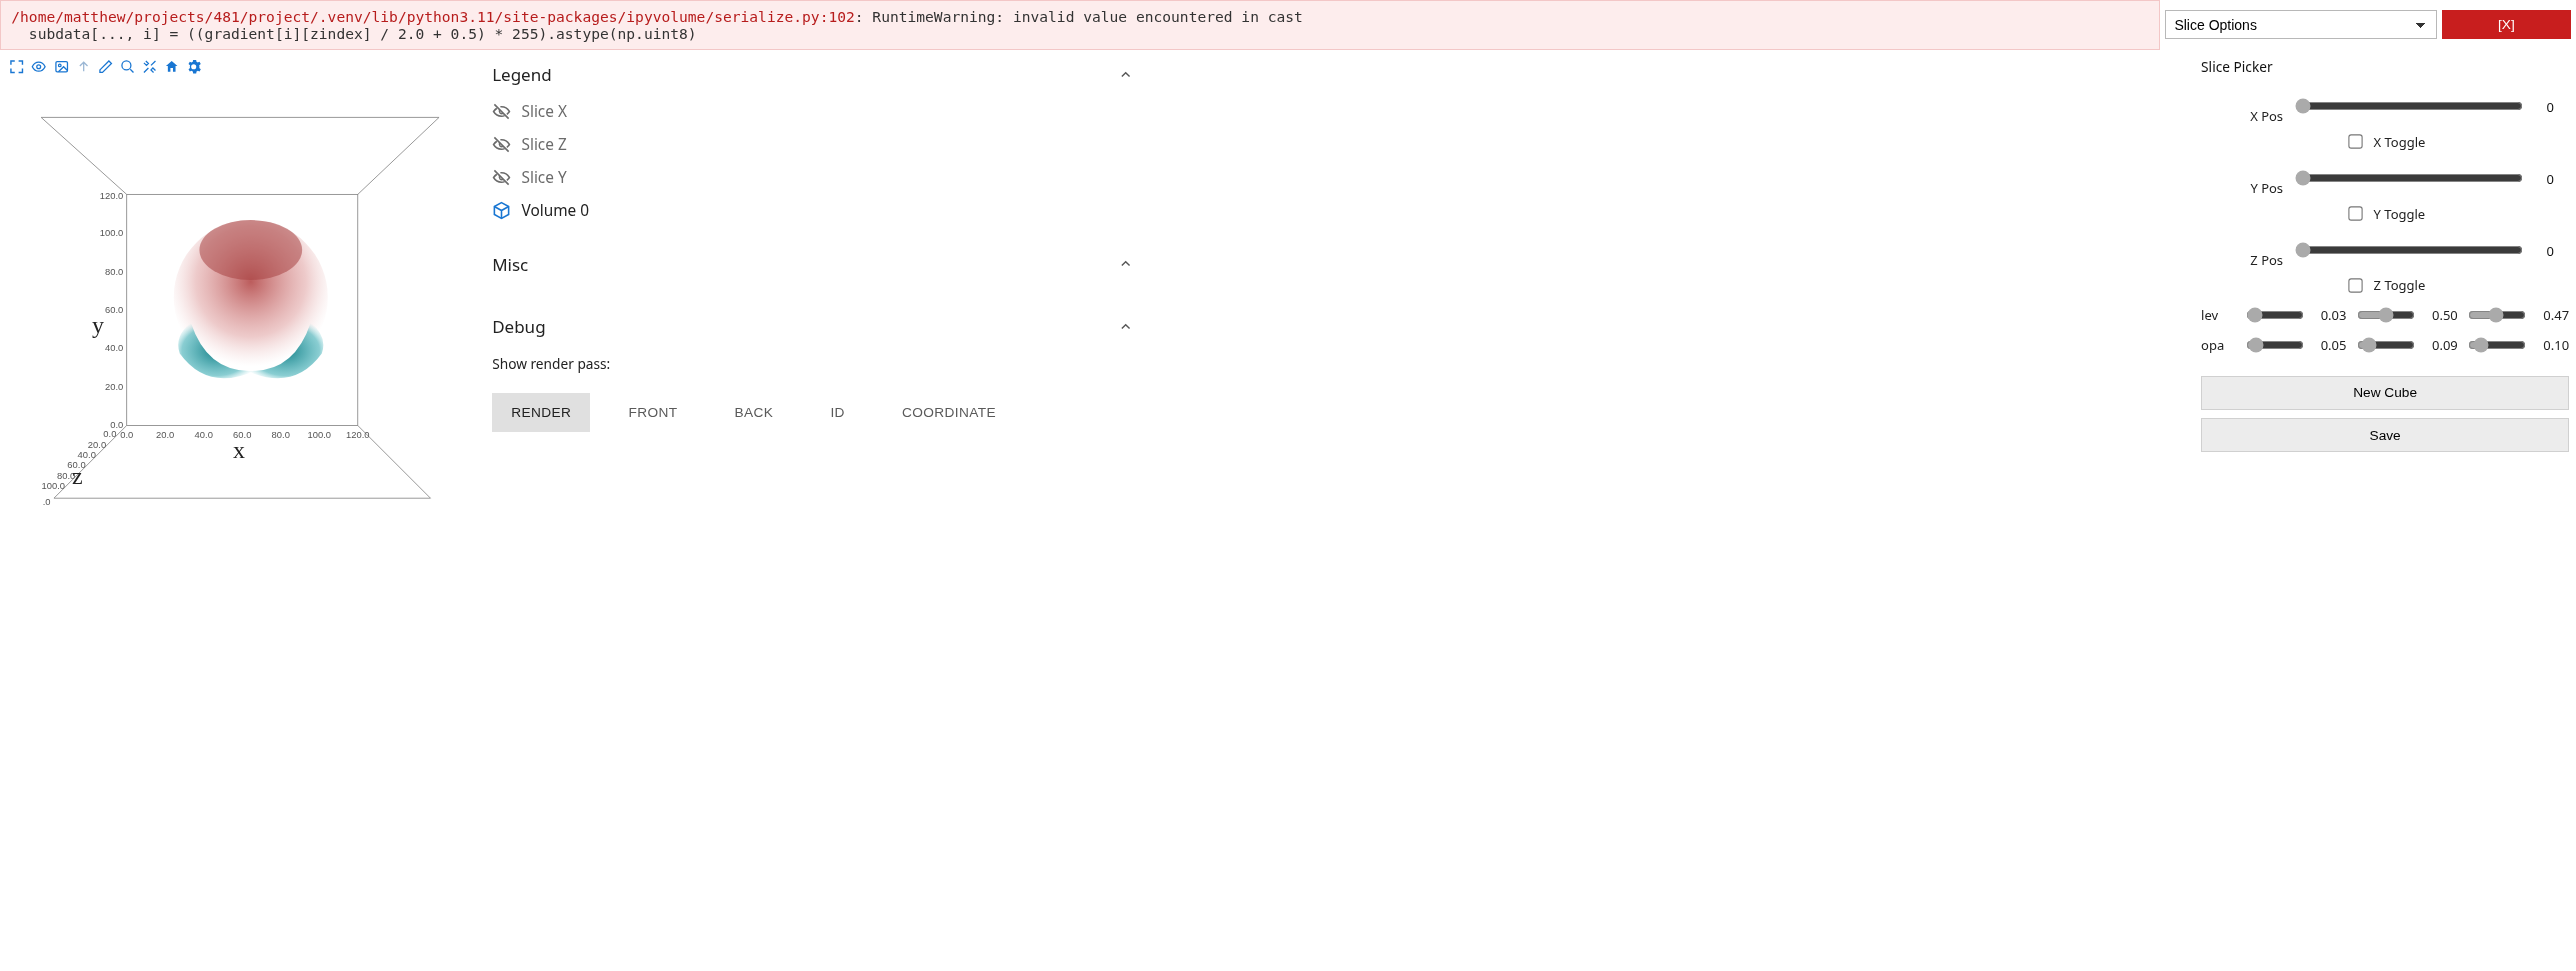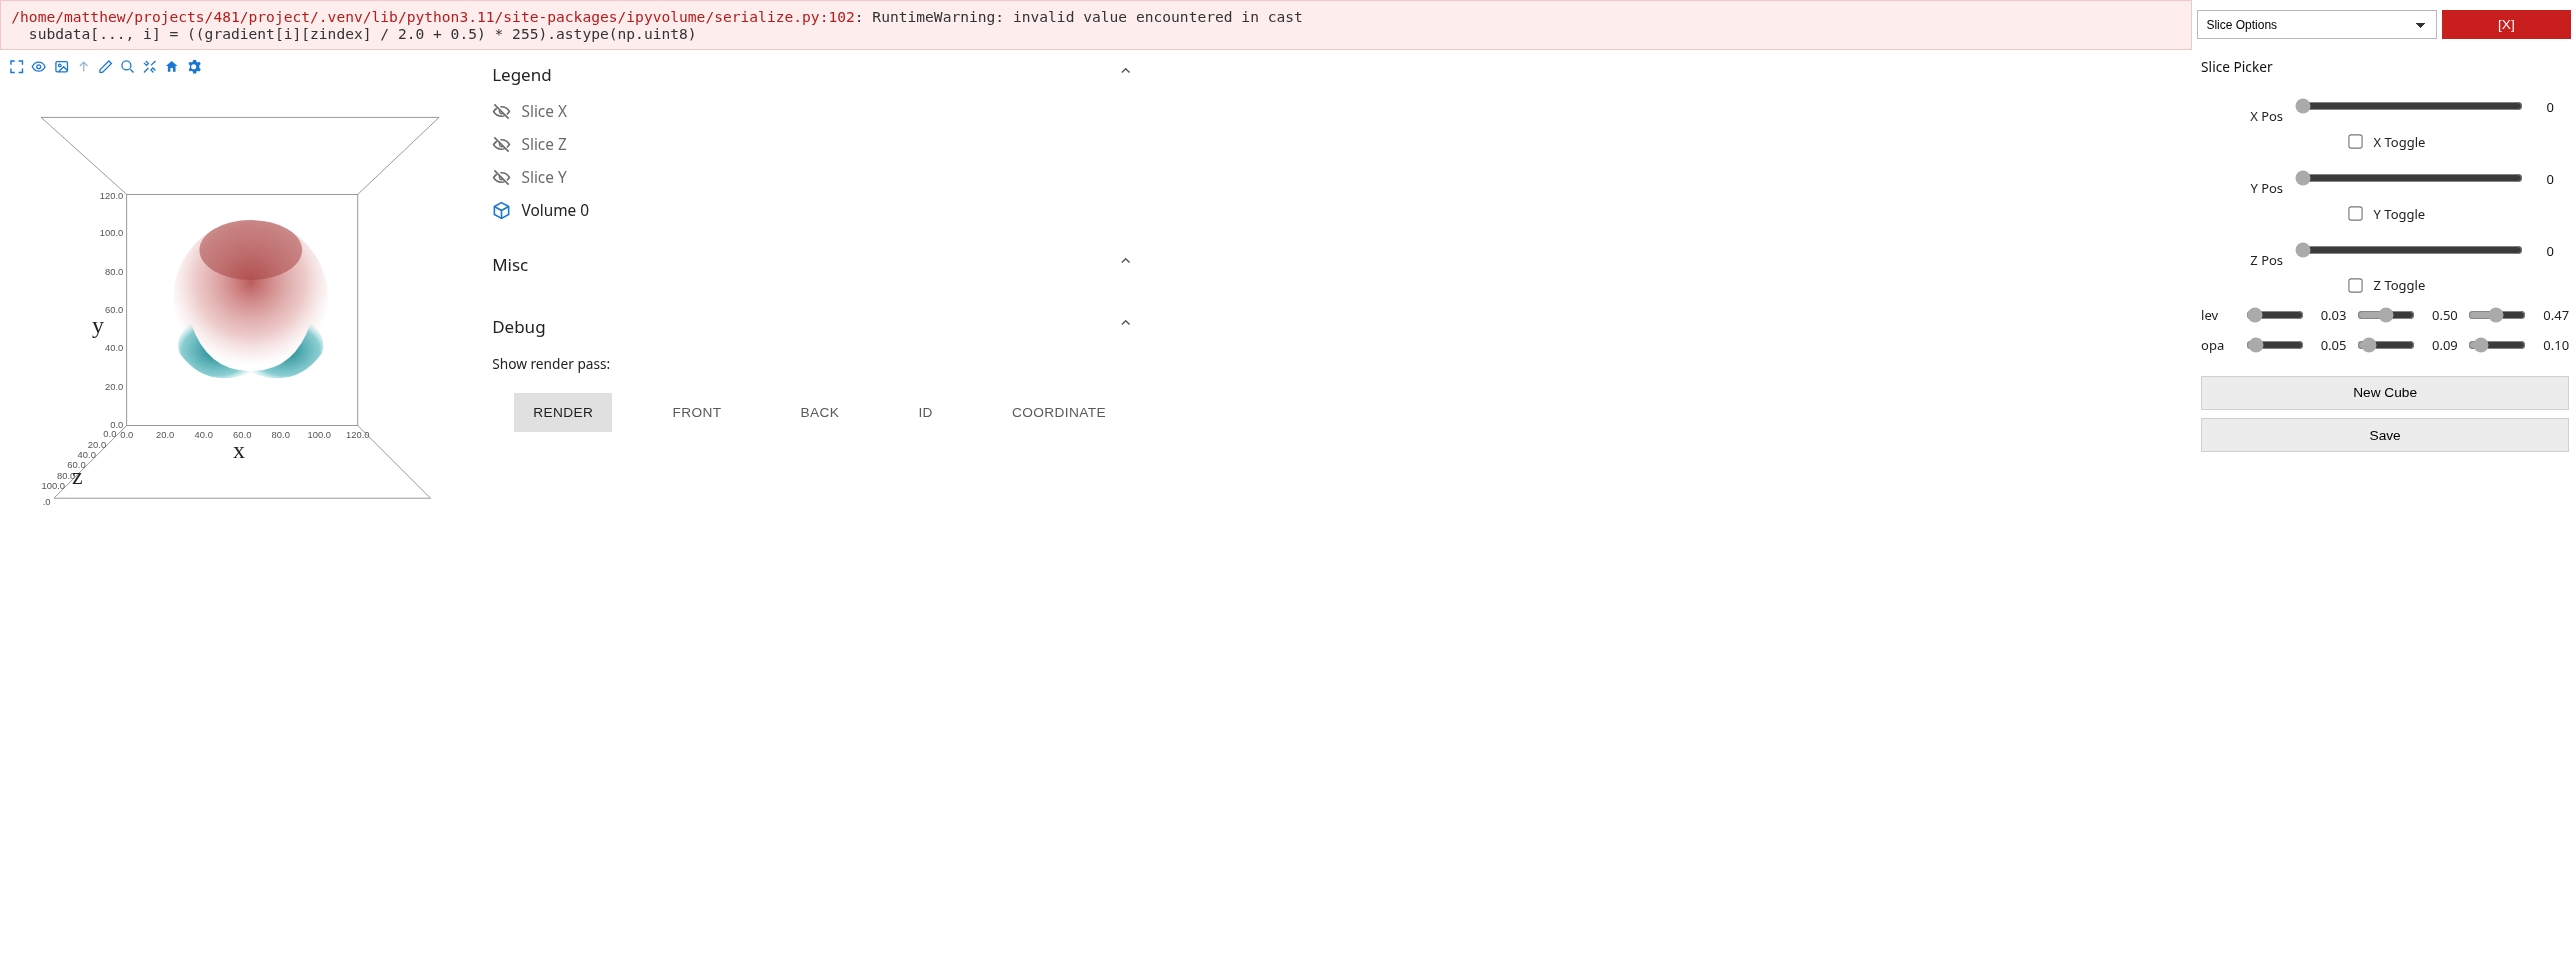--- a/index.html
+++ b/index.html
@@ -38,26 +38,26 @@
     overflow-x: auto;
     color: #333;
   }
   .warning .path { color: var(--warn-fg); }
   .topcontrols {
     display: flex; align-items: center; gap: 5.1px;
     padding: 3.4px 5.1px;
   }
   select.dropdown {
     height: 29px;
-    font-size: 12px;
+    font-size: 14px;
     padding: 0 29px 0 8.6px;
     border: 0.9px solid var(--border);
     background: #fff;
     appearance: none;
-    width: 240px;
+    width: 272px;
     background-image: linear-gradient(45deg, transparent 50%, #333 50%), linear-gradient(-45deg, transparent 50%, #333 50%);
     background-position: calc(100% - 15.4px) 12px, calc(100% - 10.3px) 12px;
     background-size: 5.1px 5.1px, 5.1px 5.1px;
     background-repeat: no-repeat;
   }
   .close-btn {
     background: var(--accent-red);
     color: #fff;
     border: none;
     height: 29px;
@@ -73,33 +73,33 @@
   .toolbar { display: flex; gap: 5.1px; padding: 3.4px 1.7px; }
   .toolbar .ico { color: var(--blue); display:inline-flex; align-items:center; justify-content:center; width:17px; height:17px; cursor:pointer; }
   .toolbar .ico.muted { color: #9bb7d4; cursor: default; }
   svg { display:block; }
 
   .plotwrap { position: relative; width: 411px; height: 445px; margin-top: 17px; margin-left: 34px; }
   .axislabel { position:absolute; font-family: "Times New Roman", serif; font-size: 24px; }
 
   
   .panel { max-width: 651px; margin-left: 8.6px; }
-  .panel-head { display:flex; justify-content:space-between; padding: 8.6px 5.1px 5.1px 5.1px; font-size: 17px; cursor:pointer; }
+  .panel-head { display:flex; justify-content:space-between; align-items:center; padding: 8.6px 5.1px 5.1px 5.1px; font-size: 17px; cursor:pointer; }
   .panel-head .chev { color: #555; }
   .panel-body { padding: 3.4px 5.1px 17px 5.1px; }
 
   .legend-item { display:flex; align-items:center; gap:10.3px; font-size:15.4px; color:var(--muted); padding:6px 0; }
   .legend-item.on { color: var(--text); }
   .legend-item .licon { width:19px; height:19px; display:inline-flex; }
   .legend-item .licon svg { color: var(--muted); }
   .legend-item.on .licon svg { color: var(--blue); }
 
   .render-label { font-size:13.7px; padding: 6.9px 0 20.6px 0; color:#222;}
   .render-tabs { display:flex; gap:19px; }
-  .render-tabs button { border:none; background:transparent; font-size:13.7px; color:#5a5a5a; padding:12px 19px; letter-spacing:0.4px; cursor:pointer;margin-left:22px; }
+  .render-tabs button { border:none; background:transparent; font-size:13.7px; color:#5a5a5a; padding:12px 19px; letter-spacing:0.4px; cursor:pointer; }
   .render-tabs button.active { background: var(--chip-bg); color:#222; }
 
   
   .right-title { font-size:13.7px; color:#111; padding: 1.7px 0 8.6px 0; }
   .ctrl-row { display:flex; align-items:center; gap:10.3px; padding: 5.1px 0; }
   .ctrl-row .label { width: 82px; text-align:right; font-size:13px; color:#222;margin-top:18px; }
   .ctrl-row .slider { flex:1; }
   .ctrl-row .slider input[type=range]{ width:100%; accent-color:#aaa; }
   .ctrl-row .value { width: 38px; text-align:center; font-size:13px; color:#111; }
   .toggle-row { display:flex; align-items:center; justify-content:center; gap:8.6px; padding:1.7px 0 5.1px 0; font-size:13px; }

